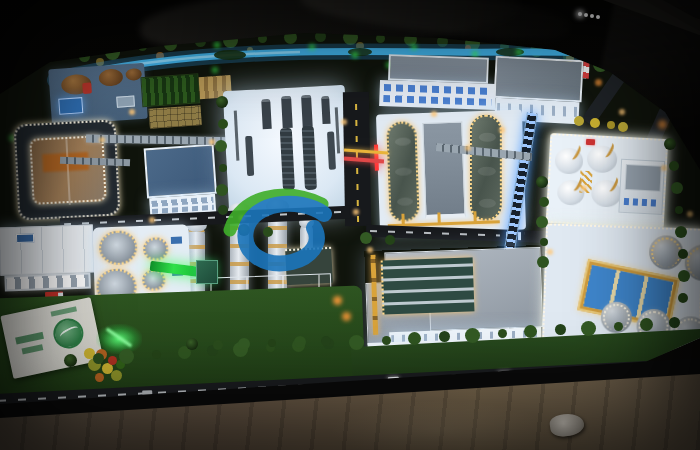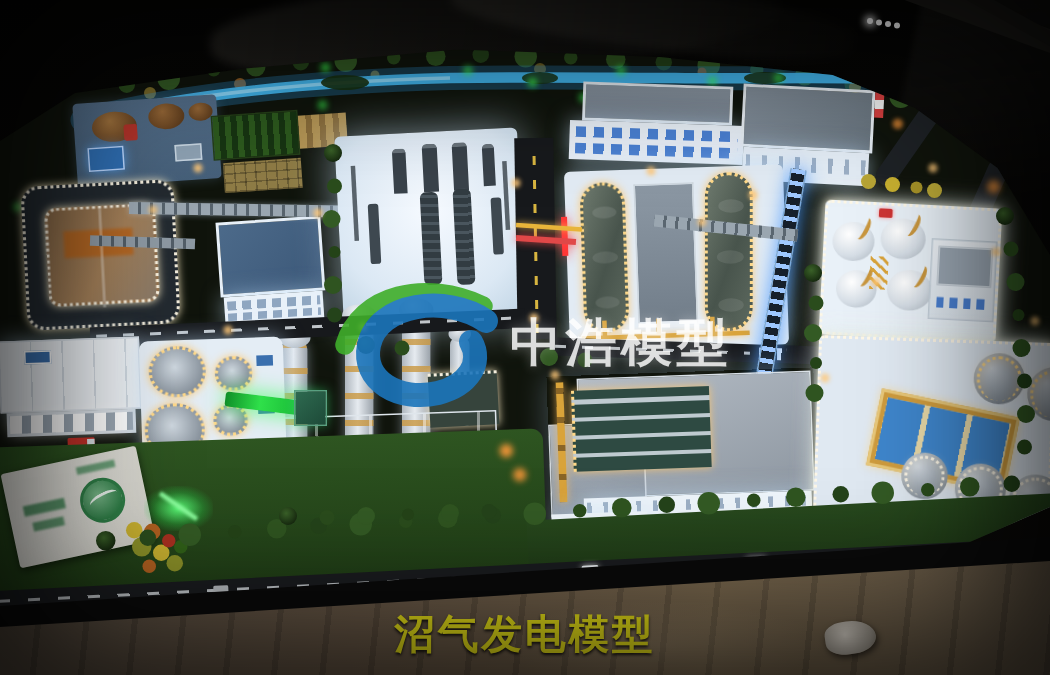--- a/index.html
+++ b/index.html
@@ -308,18 +308,16 @@
   <div style="left:0;top:0;width:700px;height:450px;clip-path:polygon(0px 418px,700px 374px,700px 450px,0px 450px);background:linear-gradient(100deg,#4c443a 0%,#655544 40%,#76654c 70%,#5e5242 100%);">
     <div style="left:0;top:370px;width:700px;height:80px;background:repeating-linear-gradient(96deg,transparent 0 28px,rgba(0,0,0,.14) 28px 32px);"></div>
     <div style="left:330px;top:400px;width:220px;height:60px;background:radial-gradient(ellipse,rgba(190,170,140,.22),transparent 70%);"></div>
   </div>
   <div style="left:550px;top:414px;width:34px;height:22px;border-radius:40% 60% 50% 45%;transform:rotate(-8deg);background:radial-gradient(circle at 40% 40%,#d8d2c8,#9a948a 70%,#6e685e);box-shadow:1px 2px 4px rgba(0,0,0,.6);"></div>
 
   <svg style="left:222px;top:184px;opacity:.9;" width="116" height="90" viewBox="0 0 116 90">
     <path d="M8,46 C18,12 62,2 100,20" fill="none" stroke="#3fae2a" stroke-width="13" stroke-linecap="round"></path>
     <path d="M102,30 C76,12 30,18 24,46 C19,70 44,84 70,78 C90,73 100,58 92,44" fill="none" stroke="#1b75bb" stroke-width="16" stroke-linecap="round"></path>
   </svg>
-  <div id="watermark-text" style="left:340px;top:206px;">中浩模型</div>
-
-  <div id="caption">沼气发电模型</div>
+
 
   <div id="vignette"></div>
 </div>
 
 </body></html>

